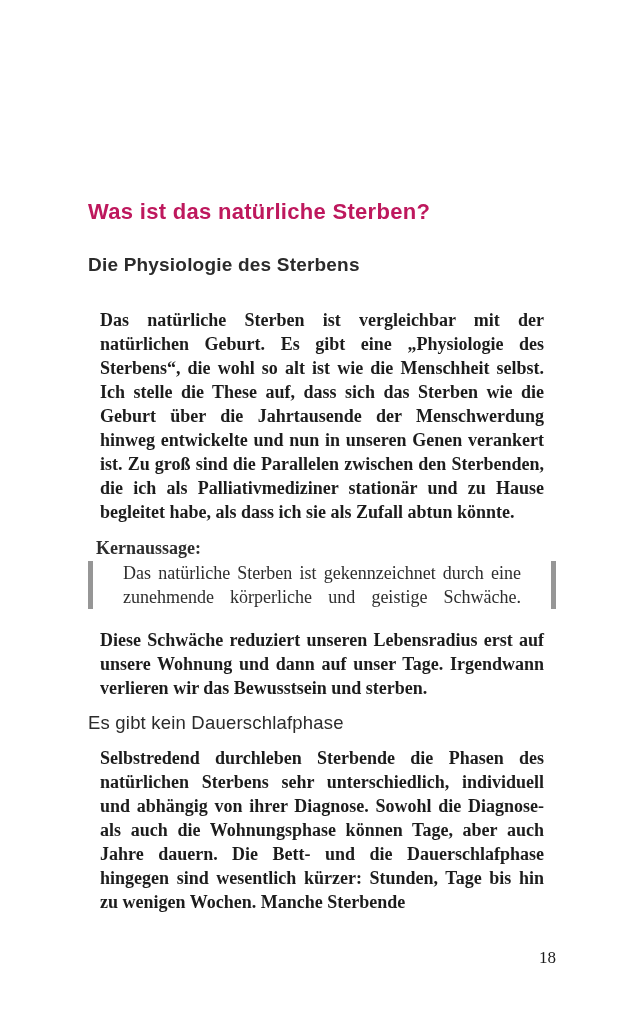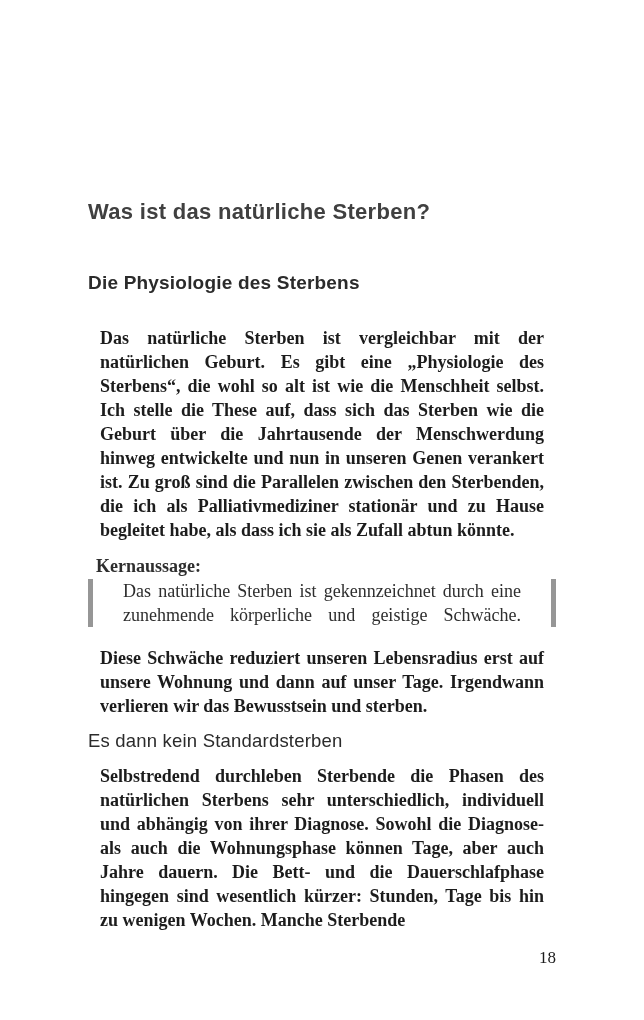--- a/index.html
+++ b/index.html
@@ -17,22 +17,22 @@
     font-family: "Liberation Serif", serif;
     color: #1c1c1c;
     overflow: hidden;
   }
   .chapter-title {
     font-family: "Liberation Sans", sans-serif;
     font-weight: 700;
     font-size: 22px;
     line-height: 1.2;
     letter-spacing: 0.3px;
-    color: #404040;
-    margin: 0 0 47px 0;
+    color: #be185d;
+    margin: 0 0 29px 0;
   }
   .section-heading {
     font-family: "Liberation Sans", sans-serif;
     font-weight: 700;
     font-size: 19px;
     line-height: 1.2;
     letter-spacing: 0.2px;
     color: #2b2b2b;
     margin: 0 0 31px 0;
   }
@@ -107,19 +107,19 @@
     <div class="callout-label">Kernaussage:</div>
     <div class="callout-body">
       <span class="bar"></span>
       <div class="callout-text">Das natürliche Sterben ist gekennzeichnet durch eine zunehmende körperliche und geistige Schwäche.</div>
       <span class="bar"></span>
     </div>
   </div>
 
   <p class="body-par par-2">Diese Schwäche reduziert unseren Lebensradius erst auf unsere Wohnung und dann auf unser Tage. Irgendwann verlieren wir das Bewusstsein und sterben.</p>
 
-  <h3 class="subsection-heading">Es dann kein Standardsterben</h3>
+  <h3 class="subsection-heading">Es gibt kein Dauerschlafphase</h3>
 
   <p class="body-par">Selbstredend durchleben Sterbende die Phasen des natürli­chen Sterbens sehr unterschiedlich, individuell und abhängig von ihrer Diagnose. Sowohl die Diagnose- als auch die Woh­nungsphase können Tage, aber auch Jahre dauern. Die Bett- und die Dauerschlafphase hingegen sind wesentlich kürzer: Stunden, Tage bis hin zu wenigen Wochen. Manche Sterbende</p>
 
   <div class="page-number">18</div>
 
 </div>
 
 </body></html>

